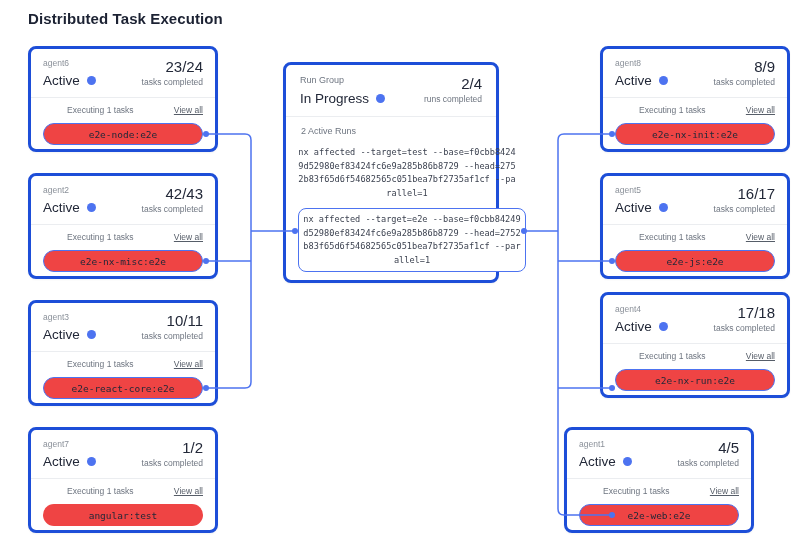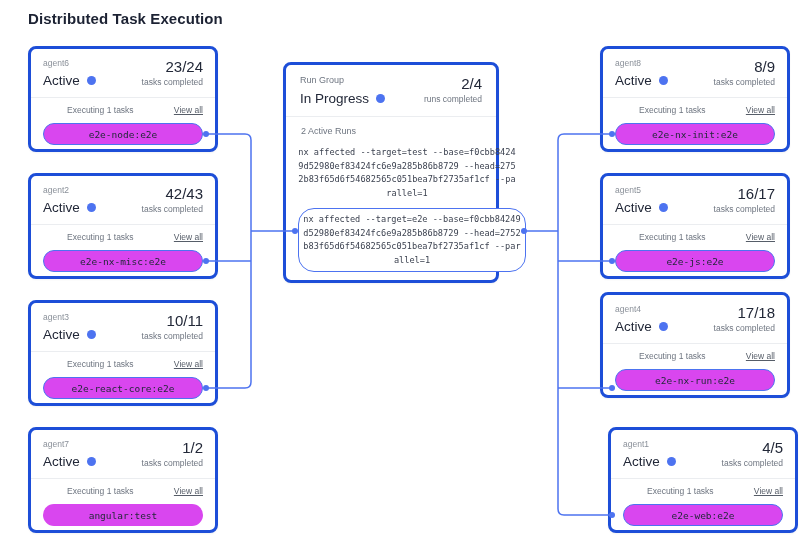--- a/index.html
+++ b/index.html
@@ -46,42 +46,42 @@
     padding:7px 12px;flex:1;box-sizing:border-box;
   }
   .footer-row{display:flex;justify-content:space-between;align-items:center;line-height:11px;padding-left:24px;}
   .exec{font-size:8.5px;color:#6e7580;}
   .view-all{font-size:8.5px;color:#565d68;text-decoration:underline;cursor:pointer;}
   .pill{
     margin-top:7px;height:22px;box-sizing:border-box;
     border:1.5px solid #4d73f0;border-radius:12px;
     display:flex;align-items:center;justify-content:center;
     font-family:"DejaVu Sans Mono", monospace;
-    font-size:9.5px;color:#222838;background:#d946ef;
+    font-size:9.5px;color:#222838;background:#ef4444;
   }
   .pill.plain{border-color:transparent;}
 
   .run-card{left:283px;top:62px;width:216px;}
   .run-header{
     display:flex;justify-content:space-between;align-items:flex-start;
     padding:10px 14px;height:51px;box-sizing:border-box;
   }
   .run-label{font-size:9px;color:#6e7580;line-height:11px;margin-bottom:4px;}
   .run-status{font-size:13.5px;color:#222838;line-height:17px;display:flex;align-items:center;}
   .run-body{border-top:1px solid #ebedf0;padding:9px 12px 8px 12px;}
   .active-runs{font-size:9px;color:#6e7580;line-height:11px;margin-bottom:7px;padding-left:3px;}
   .command{
     font-family:"DejaVu Sans Mono", monospace;
     font-size:8.6px;line-height:13.5px;color:#3c4250;
     width:218px;margin:0 auto;
     word-break:break-all;text-align:center;
     padding:2px 0;
   }
   .command.highlight{
-    border:1.5px solid #4d73f0;border-radius:16px;
+    border:1.5px solid #4d73f0;border-radius:8px;
     padding:4px;margin-top:6px;background:#fff;
   }
 
   .connectors{position:absolute;inset:0;z-index:3;pointer-events:none;}
 </style>
 </head>
 <body>
 
 <div class="stage">
 
@@ -285,21 +285,21 @@
     </div>
     <div class="agent-footer">
       <div class="footer-row">
         <span class="exec">Executing 1 tasks</span>
         <a class="view-all">View all</a>
       </div>
       <div class="pill">e2e-nx-run:e2e</div>
     </div>
   </div>
 
-  <div class="card agent" style="left:608px;top:427px">
+  <div class="card agent" style="left:564px;top:427px">
     <div class="agent-header">
       <div>
         <div class="agent-name">agent1</div>
         <div class="agent-status">
             <span>Active</span>
             <span class="dot"></span>
           </div>
       </div>
       <div class="agent-right">
         <div class="count">4/5</div>

